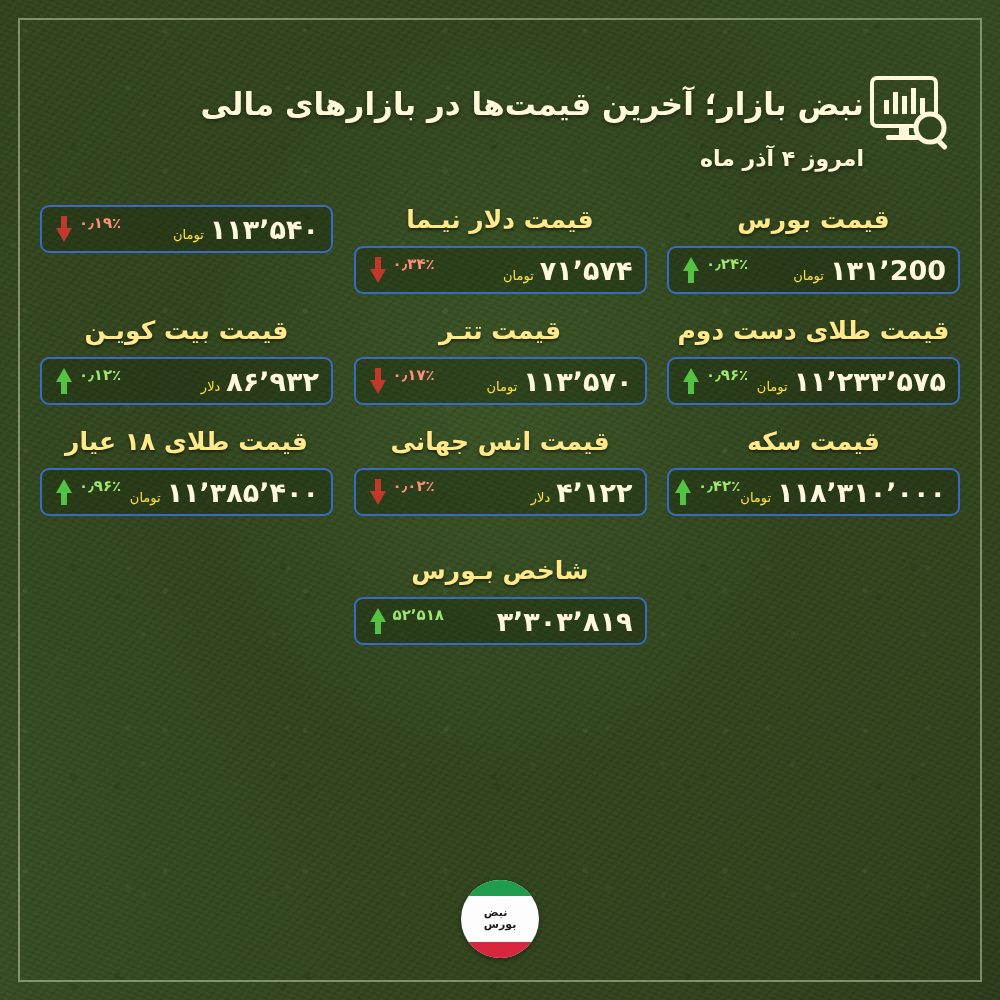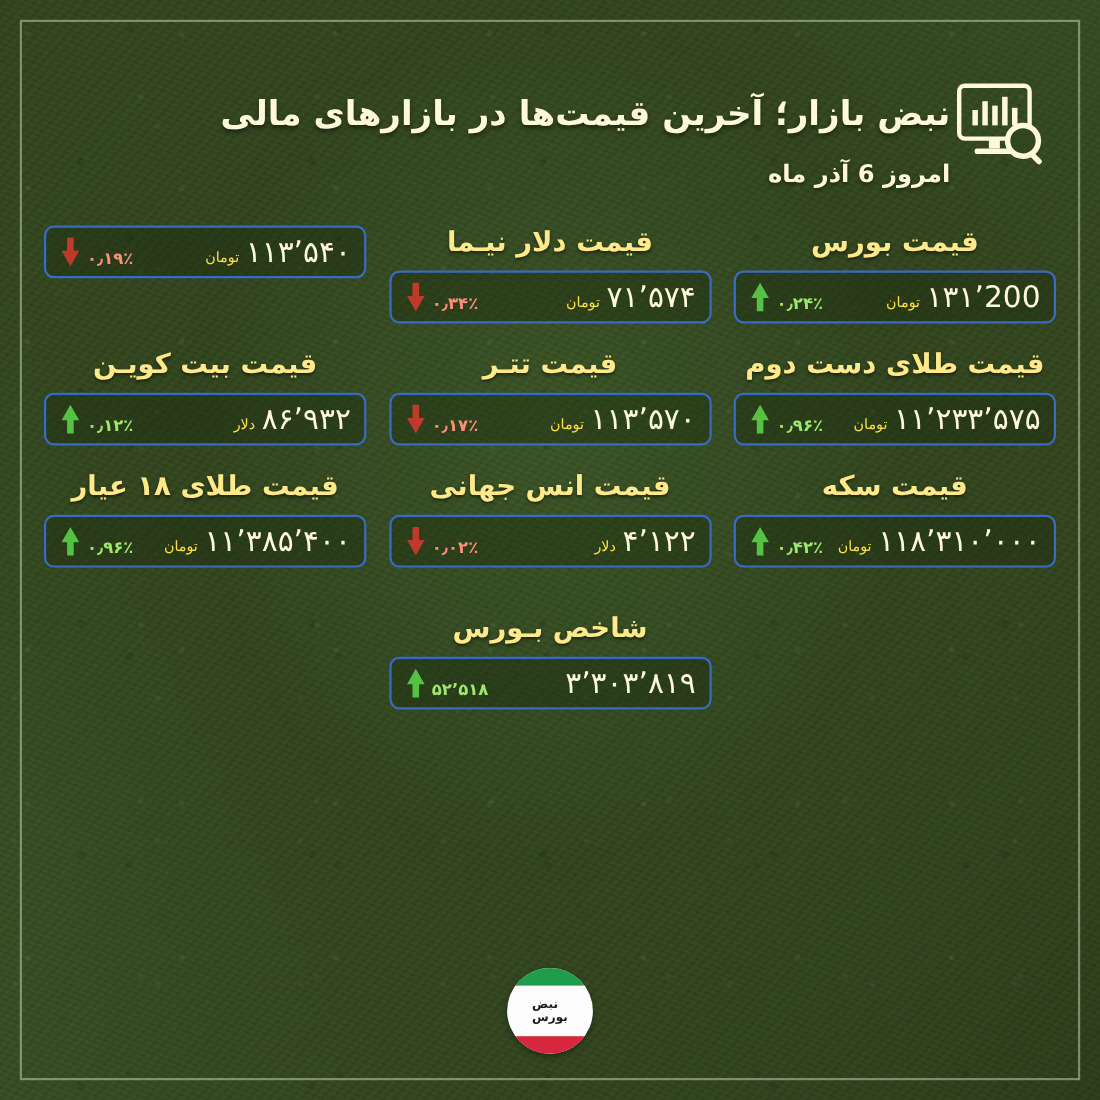--- a/index.html
+++ b/index.html
@@ -65,23 +65,23 @@
     letter-spacing:1px;margin-bottom:12px;text-shadow:0 2px 3px rgba(0,0,0,.5);
     white-space:nowrap;
   }
   .card-box{
     border:2px solid #3a6bc4;border-radius:9px;
     background:rgba(22,38,12,0.35);
     height:48px;display:flex;align-items:center;
     justify-content:space-between;padding:0 12px;box-sizing:border-box;
   }
   .value-wrap{display:flex;align-items:baseline;gap:6px;}
-  .value{color:#fff8dd;font-size:27px;font-weight:normal;letter-spacing:.5px;white-space:nowrap;}
+  .value{color:#fff8dd;font-size:27px;font-weight:bold;letter-spacing:.5px;white-space:nowrap;}
   .unit{color:#fde047;font-size:13px;white-space:nowrap;}
-  .change{display:flex;align-items:flex-end;gap:5px;}
+  .change{display:flex;align-items:flex-start;gap:5px;}
   .pct{font-size:15px;font-weight:bold;white-space:nowrap;}
   .pct.up{color:#9fe870;}
   .pct.down{color:#ff8e7a;}
   .arrow{width:20px;height:30px;display:block;}
 
   
   .brand{
     position:absolute;left:0;right:0;bottom:42px;display:flex;
     justify-content:center;align-items:center;
   }
@@ -100,21 +100,21 @@
 </head>
 <body>
 
 <div class="bg"></div>
 <div class="frame"></div>
 
 <div class="content">
 
   <div class="header">
     <div class="title">نبض بازار؛ آخرین قیمت‌ها در بازارهای مالی</div>
-    <div class="subtitle">امروز 6 آذر ماه</div>
+    <div class="subtitle">امروز ۴ آذر ماه</div>
     <div class="logo-icon">
       <svg viewBox="0 0 86 86" width="86" height="86">
         <rect x="6" y="8" width="64" height="48" rx="5" fill="none" stroke="#fff9d9" stroke-width="4"></rect>
         <rect x="18" y="30" width="5" height="14" fill="#fff9d9"></rect>
         <rect x="27" y="22" width="5" height="22" fill="#fff9d9"></rect>
         <rect x="36" y="26" width="5" height="18" fill="#fff9d9"></rect>
         <rect x="45" y="18" width="5" height="26" fill="#fff9d9"></rect>
         <rect x="54" y="28" width="5" height="16" fill="#fff9d9"></rect>
         <rect x="33" y="56" width="10" height="9" fill="#fff9d9"></rect>
         <rect x="20" y="65" width="36" height="5" rx="2" fill="#fff9d9"></rect>

